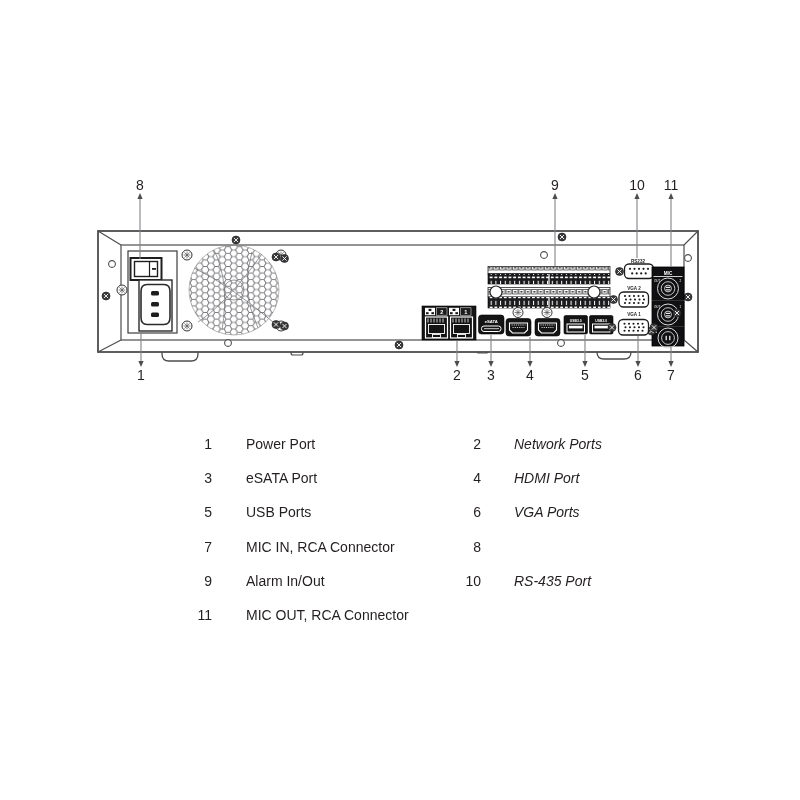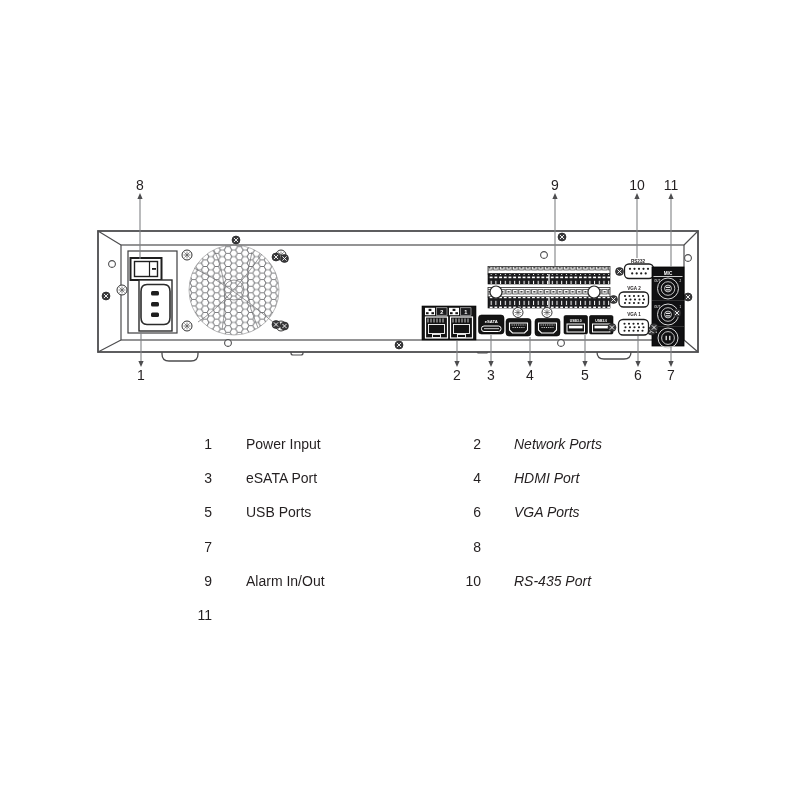--- a/index.html
+++ b/index.html
@@ -334,44 +334,46 @@
     <text class="callout-num" x="530" y="380">4</text>
     <text class="callout-num" x="585" y="380">5</text>
     <text class="callout-num" x="638" y="380">6</text>
     <text class="callout-num" x="671" y="380">7</text>
   </g>
 </svg>
 
 <div class="legend">
   <div class="lrow" style="top:427px">
     <span class="n1">1</span>
-    <span class="l1">Power Input</span>
+    <span class="l1">Power Port</span>
     <span class="n2">2</span>
     <span class="l2">Network Ports</span>
   </div>
   <div class="lrow" style="top:461px">
     <span class="n1">3</span>
     <span class="l1">eSATA Port</span>
     <span class="n2">4</span>
     <span class="l2">HDMI Port</span>
   </div>
   <div class="lrow" style="top:495px">
     <span class="n1">5</span>
     <span class="l1">USB Ports</span>
     <span class="n2">6</span>
     <span class="l2">VGA Ports</span>
   </div>
   <div class="lrow" style="top:530px">
     <span class="n1">7</span>
+    <span class="l1">MIC IN, RCA Connector</span>
     <span class="n2">8</span>
   </div>
   <div class="lrow" style="top:564px">
     <span class="n1">9</span>
     <span class="l1">Alarm In/Out</span>
     <span class="n2">10</span>
     <span class="l2">RS-435 Port</span>
   </div>
   <div class="lrow" style="top:598px">
     <span class="n1">11</span>
+    <span class="l1">MIC OUT, RCA Connector</span>
     <span class="n2"></span>
     <span class="l2"></span>
   </div>
 </div>
 
 </body></html>

